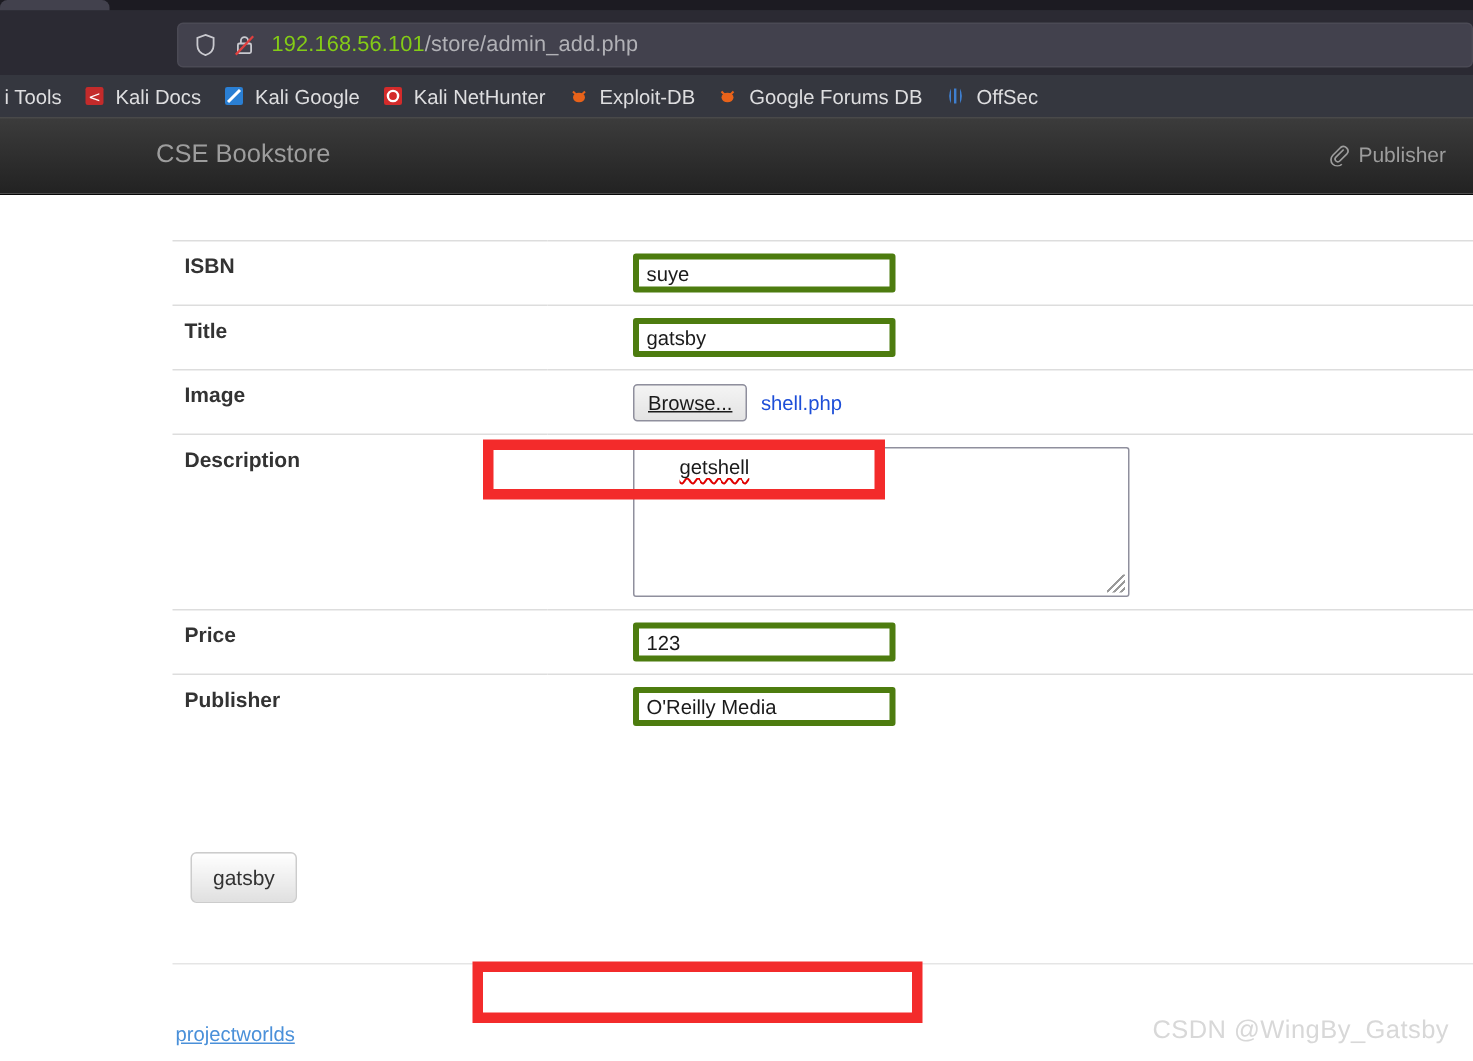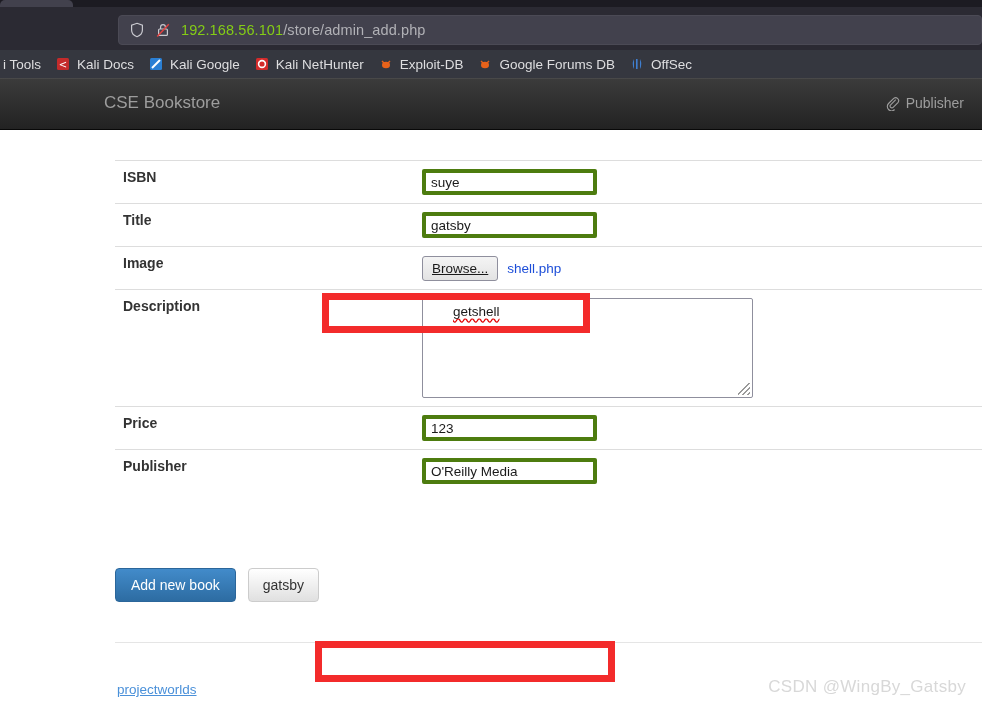--- a/index.html
+++ b/index.html
@@ -388,21 +388,20 @@
       <tr class="r-pub">
         <td class="lbl">Publisher</td>
         <td class="fld">
           <input class="txt-input" type="text" value="O'Reilly Media" style="">
         </td>
       </tr>
     </tbody>
   </table>
 
   <div id="action-row">
-    <button id="add-book-btn">Add new book</button>
     <button id="cancel-btn">gatsby</button>
   </div>
 
   <div id="footer-rule"></div>
   <a id="footer-link" href="#">projectworlds</a>
 
   <div class="annot" id="annot-isbn"></div>
   <div class="annot" id="annot-pub"></div>
 </div>
 

